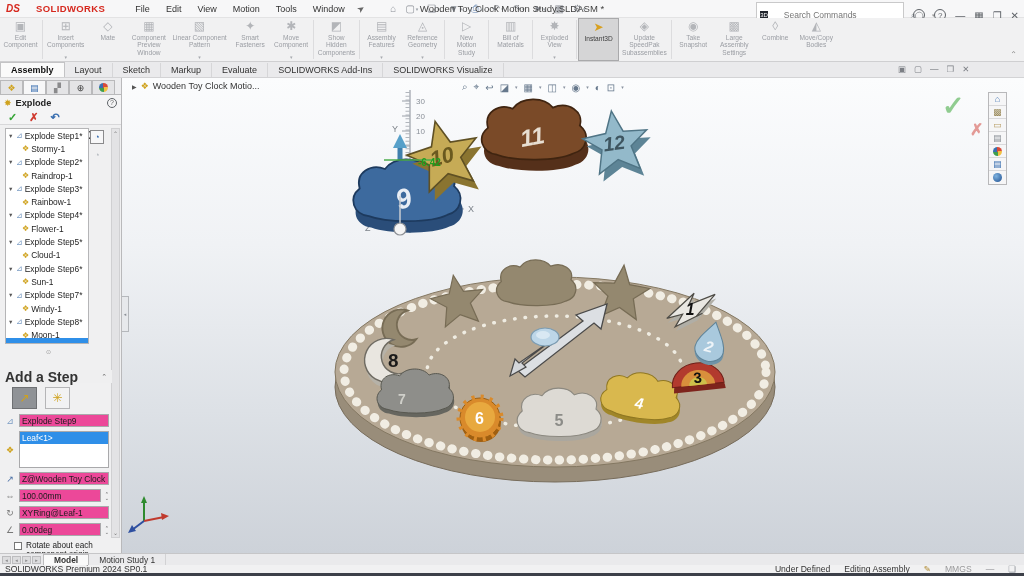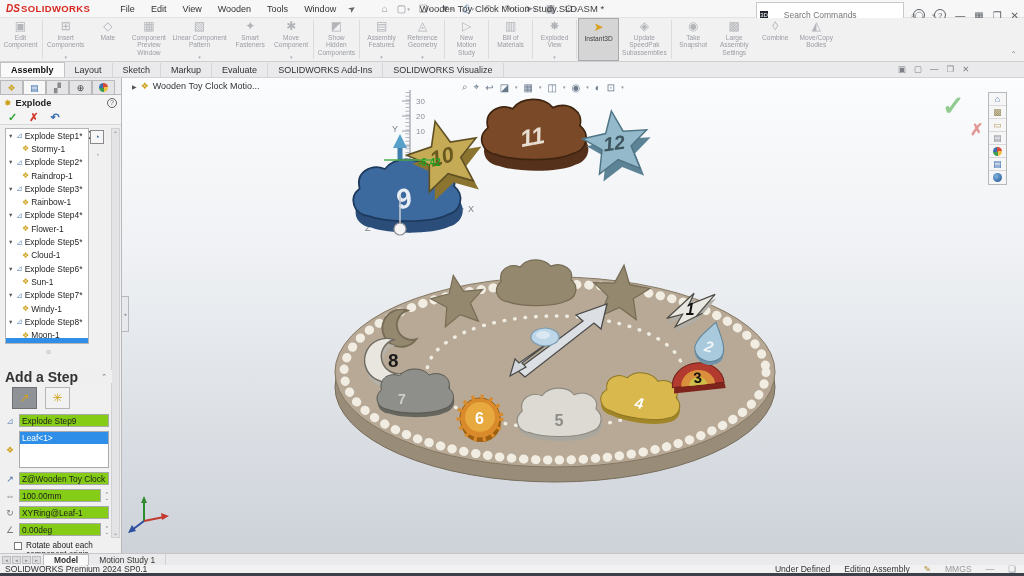--- a/index.html
+++ b/index.html
@@ -3,21 +3,21 @@
 <meta charset="utf-8">
 <style>
   *{margin:0;padding:0;box-sizing:border-box;}
   html,body{width:1024px;height:576px;overflow:hidden;}
   body{font-family:"Liberation Sans",sans-serif;background:#f1f1f2;color:#333;font-size:9px;-webkit-font-smoothing:antialiased;}
   #app{position:relative;width:1024px;height:576px;background:#f1f1f2;}
 
   
   #titlebar{position:absolute;left:0;top:0;width:1024px;height:18px;background:#f7f7f8;border-bottom:1px solid #e3e3e4;display:flex;align-items:center;}
   .logo{display:flex;align-items:center;margin-left:6px;}
-  .logo .mark{color:#d6281e;font-weight:bold;font-style:italic;font-size:10px;margin-right:1px;}
+  .logo .mark{color:#d6281e;font-weight:bold;font-style:italic;font-size:10px;margin-right:16px;}
   .logo .word{color:#d6281e;font-size:9.5px;font-weight:bold;letter-spacing:.4px;}
   .menus{display:flex;margin-left:22px;gap:0;}
   .menus .mi{padding:2px 8px;font-size:9px;color:#333;}
   .pin{color:#666;font-size:9px;margin-left:4px;transform:rotate(-35deg);}
   .qat{display:flex;align-items:center;margin-left:26px;gap:9px;color:#8b8f96;font-size:10px;}
   .qat .qi{display:flex;align-items:center;gap:1px;}
   .qat .dd{font-size:5px;color:#9aa0a6;}
   #doc-title{position:absolute;left:50%;top:3px;transform:translateX(-50%);font-size:9.5px;color:#3f3f3f;white-space:nowrap;}
   .tb-right{position:absolute;right:5px;top:2px;display:flex;align-items:center;gap:9px;}
   .searchbox{display:flex;align-items:center;width:148px;height:26px;border:1px solid #c9c9ca;background:#fff;padding:0 3px;gap:16px;}
@@ -73,21 +73,21 @@
   .cbt{width:14px;height:14px;display:flex;align-items:center;justify-content:center;font-size:9px;color:#3a6fb0;}
   .cbt.sel{border:1px solid #8a8a8c;background:#f7f7f8;}
   .cbt.dim{color:#b9bec4;}
   .pscroll{position:absolute;right:1px;top:50px;width:9px;height:410px;background:#e3e3e5;border:1px solid #d0d0d2;display:flex;flex-direction:column;align-items:center;justify-content:space-between;font-size:6px;color:#777;padding:1px 0;}
   #addstep-sect{position:absolute;left:0;top:292px;width:112px;}
   .togglerow{display:flex;gap:8px;justify-content:flex-start;padding:4px 0 3px 12px;}
   .tgl{width:25px;height:22px;display:flex;align-items:center;justify-content:center;font-size:12px;color:#cfa21d;background:#f2f2f3;border:1px solid #b5b5b7;}
   .tgl.sel{background:#8f9296;border:1px solid #6e7073;}
   .frow{display:flex;align-items:center;gap:3px;padding:2px 3px 2px 4px;}
   .fic{width:12px;text-align:center;color:#4a6fa5;font-size:9px;flex:0 0 12px;}
-  .fin{flex:1;height:13px;background:#84cc16;border:1px solid #a9a9ab;display:flex;align-items:center;padding:0 2px;font-size:8.4px;color:#1c1c1c;overflow:hidden;white-space:nowrap;}
+  .fin{flex:1;height:13px;background:#ec4899;border:1px solid #a9a9ab;display:flex;align-items:center;padding:0 2px;font-size:8.4px;color:#1c1c1c;overflow:hidden;white-space:nowrap;}
   .spin{display:flex;flex-direction:column;font-size:5px;color:#555;line-height:4px;margin-left:1px;}
   .complist{flex:1;height:37px;background:#fff;border:1px solid #a9a9ab;overflow:hidden;}
   .complist .selrow{height:12px;background:#2f8fe8;color:#fff;display:flex;align-items:center;padding:0 2px;font-size:8.4px;}
   .chkrow{display:flex;gap:4px;padding:3px 4px 2px 14px;align-items:flex-start;}
   .chk{width:8px;height:8px;border:1px solid #777;background:#fff;flex:0 0 8px;margin-top:1px;}
   .chkrow .lb{font-size:8.2px;color:#222;line-height:1.15;}
   .btnrow{display:flex;gap:6px;padding:4px 0 0 12px;align-items:center;}
   .pbtn{padding:2px 8px;background:#e8e8e9;border:1px solid #9a9a9c;font-size:8.6px;color:#222;border-radius:1px;}
 
   
@@ -126,21 +126,21 @@
 
   <div id="titlebar">
     <div class="logo">
       <span class="mark">DS</span>
       <span class="word">SOLIDWORKS</span>
     </div>
     <div class="menus">
       <span class="mi">File</span>
       <span class="mi">Edit</span>
       <span class="mi">View</span>
-      <span class="mi">Wooden</span>
+      <span class="mi">Motion</span>
       <span class="mi">Tools</span>
       <span class="mi">Window</span>
     </div>
     <span class="pin">➤</span>
     <div class="qat">
       <span class="qi">
           <span>⌂</span>
         </span>
       <span class="qi">
           <span>▢</span>

